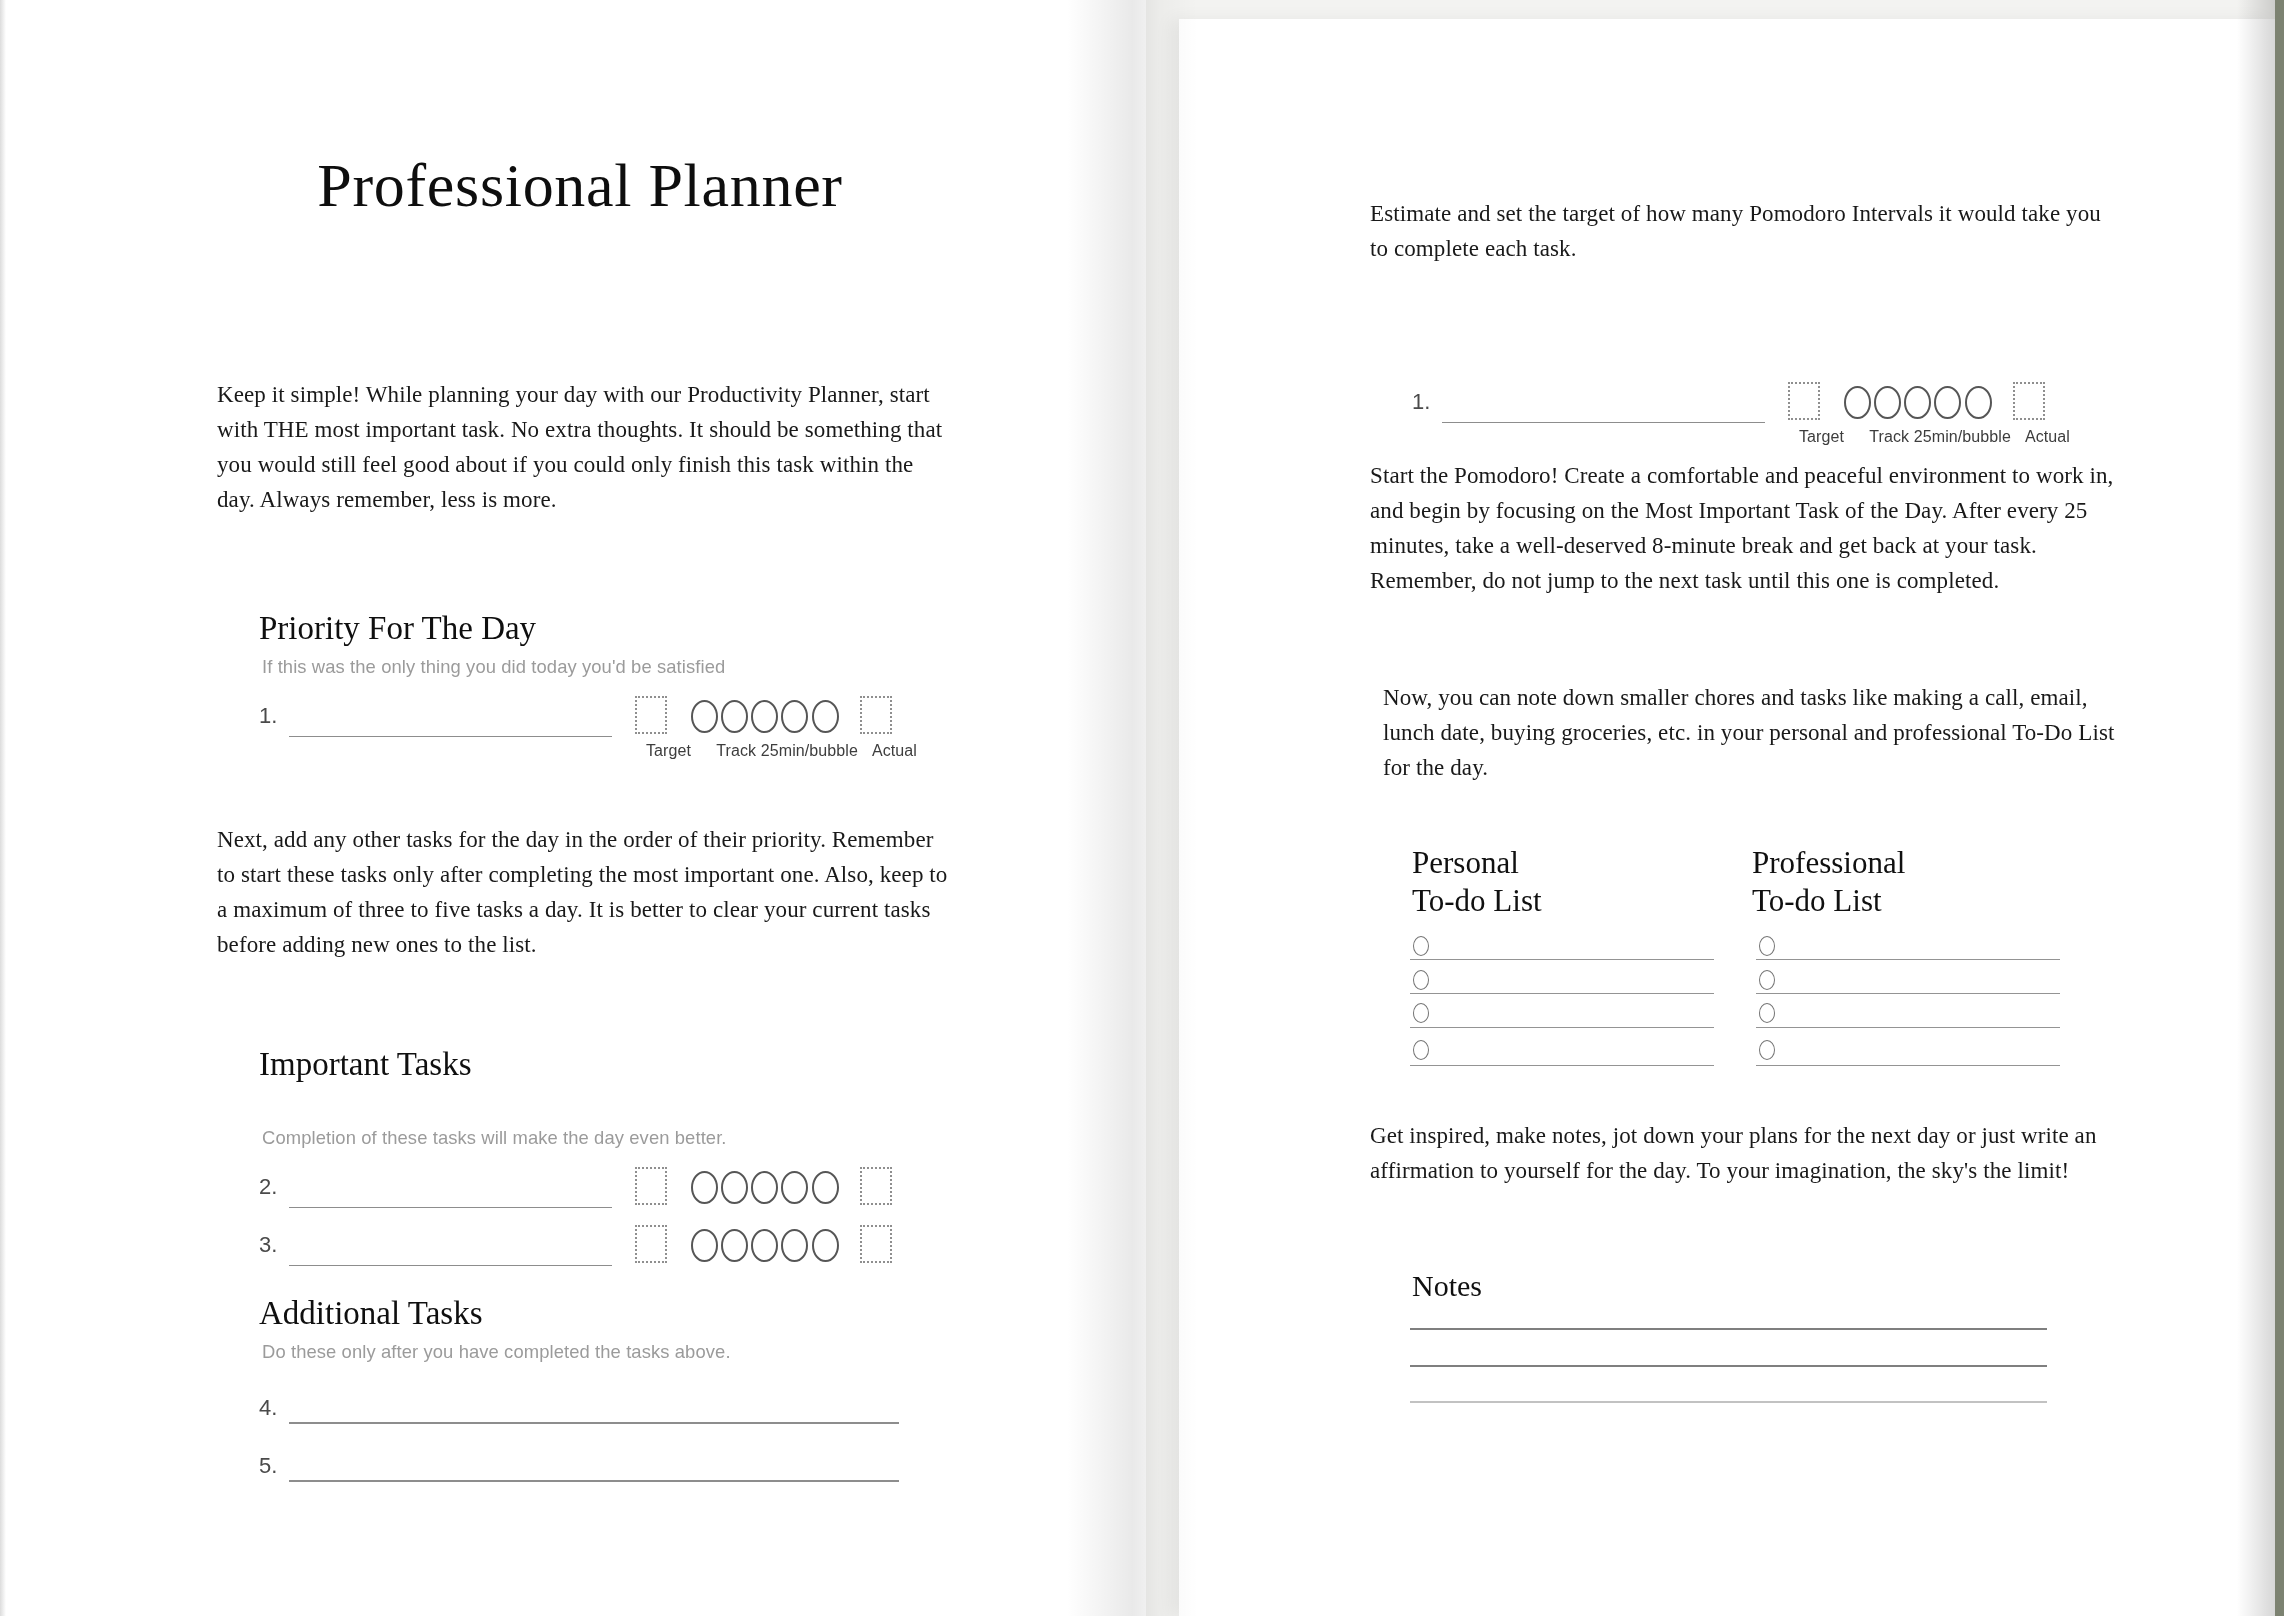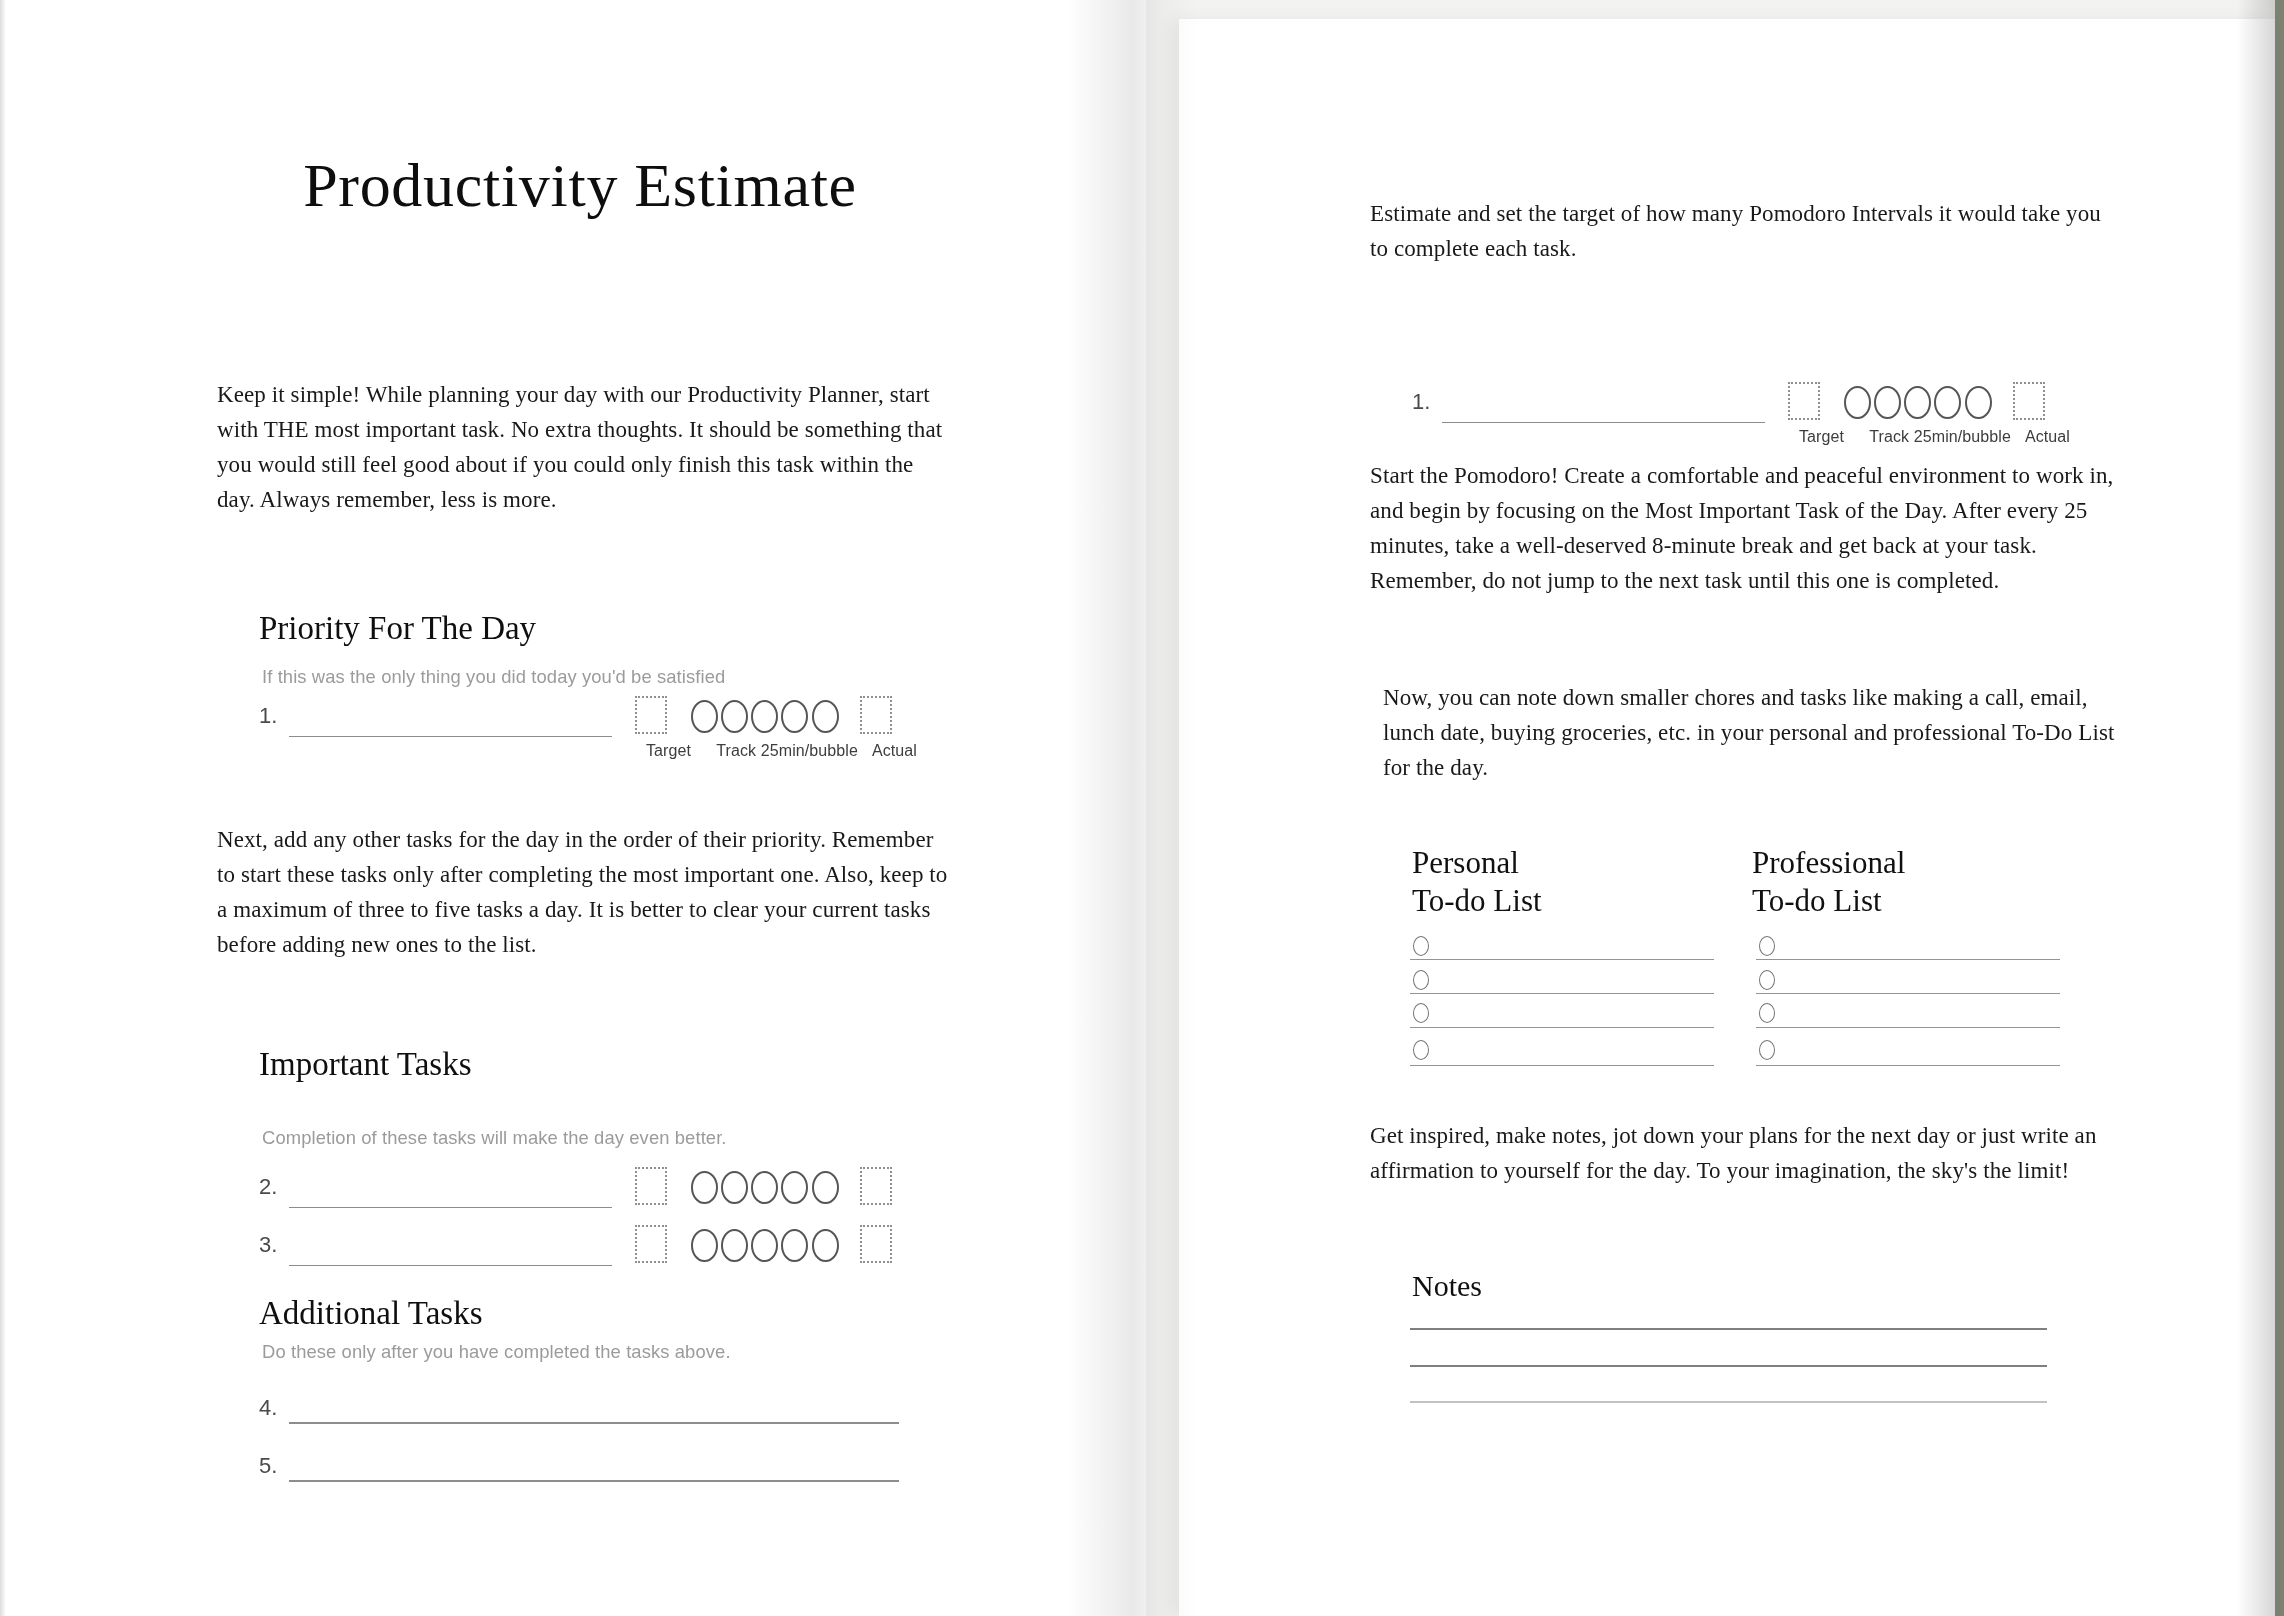--- a/index.html
+++ b/index.html
@@ -62,27 +62,27 @@
 <div class="spread">
 
   <div class="right-bg"></div>
   <div class="right-sheet"></div>
   <div class="spine"></div>
   <div class="left-edge"></div>
   <div class="edge-fade"></div>
   <div class="edge-strip" style="background:#7c8271;"></div>
 
   <div class="title">
-    <div>Productivity Estimate</div>
+    <div>Professional Planner</div>
   </div>
 
   <p class="serif-p" style="left:217px; top:377px; width:737px; margin:0;">Keep it simple! While planning your day with our Productivity Planner, start with THE most important task. No extra thoughts. It should be something that you would still feel good about if you could only finish this task within the day. Always remember, less is more.</p>
 
   <h2 class="section-h" style="left:259px; top:610px;">Priority For The Day</h2>
-  <div class="section-sub" style="left:262px; top:656px;margin-top:10px;">If this was the only thing you did today you'd be satisfied</div>
+  <div class="section-sub" style="left:262px; top:656px;">If this was the only thing you did today you'd be satisfied</div>
 
   <div class="bubble-row" style="left:259px; top:696px;">
     <span class="row-num">1.</span>
     <div class="write-line"></div>
     <div class="sq target"></div>
     <div class="bub b1"></div>
     <div class="bub b2"></div>
     <div class="bub b3"></div>
     <div class="bub b4"></div>
     <div class="bub b5"></div>

